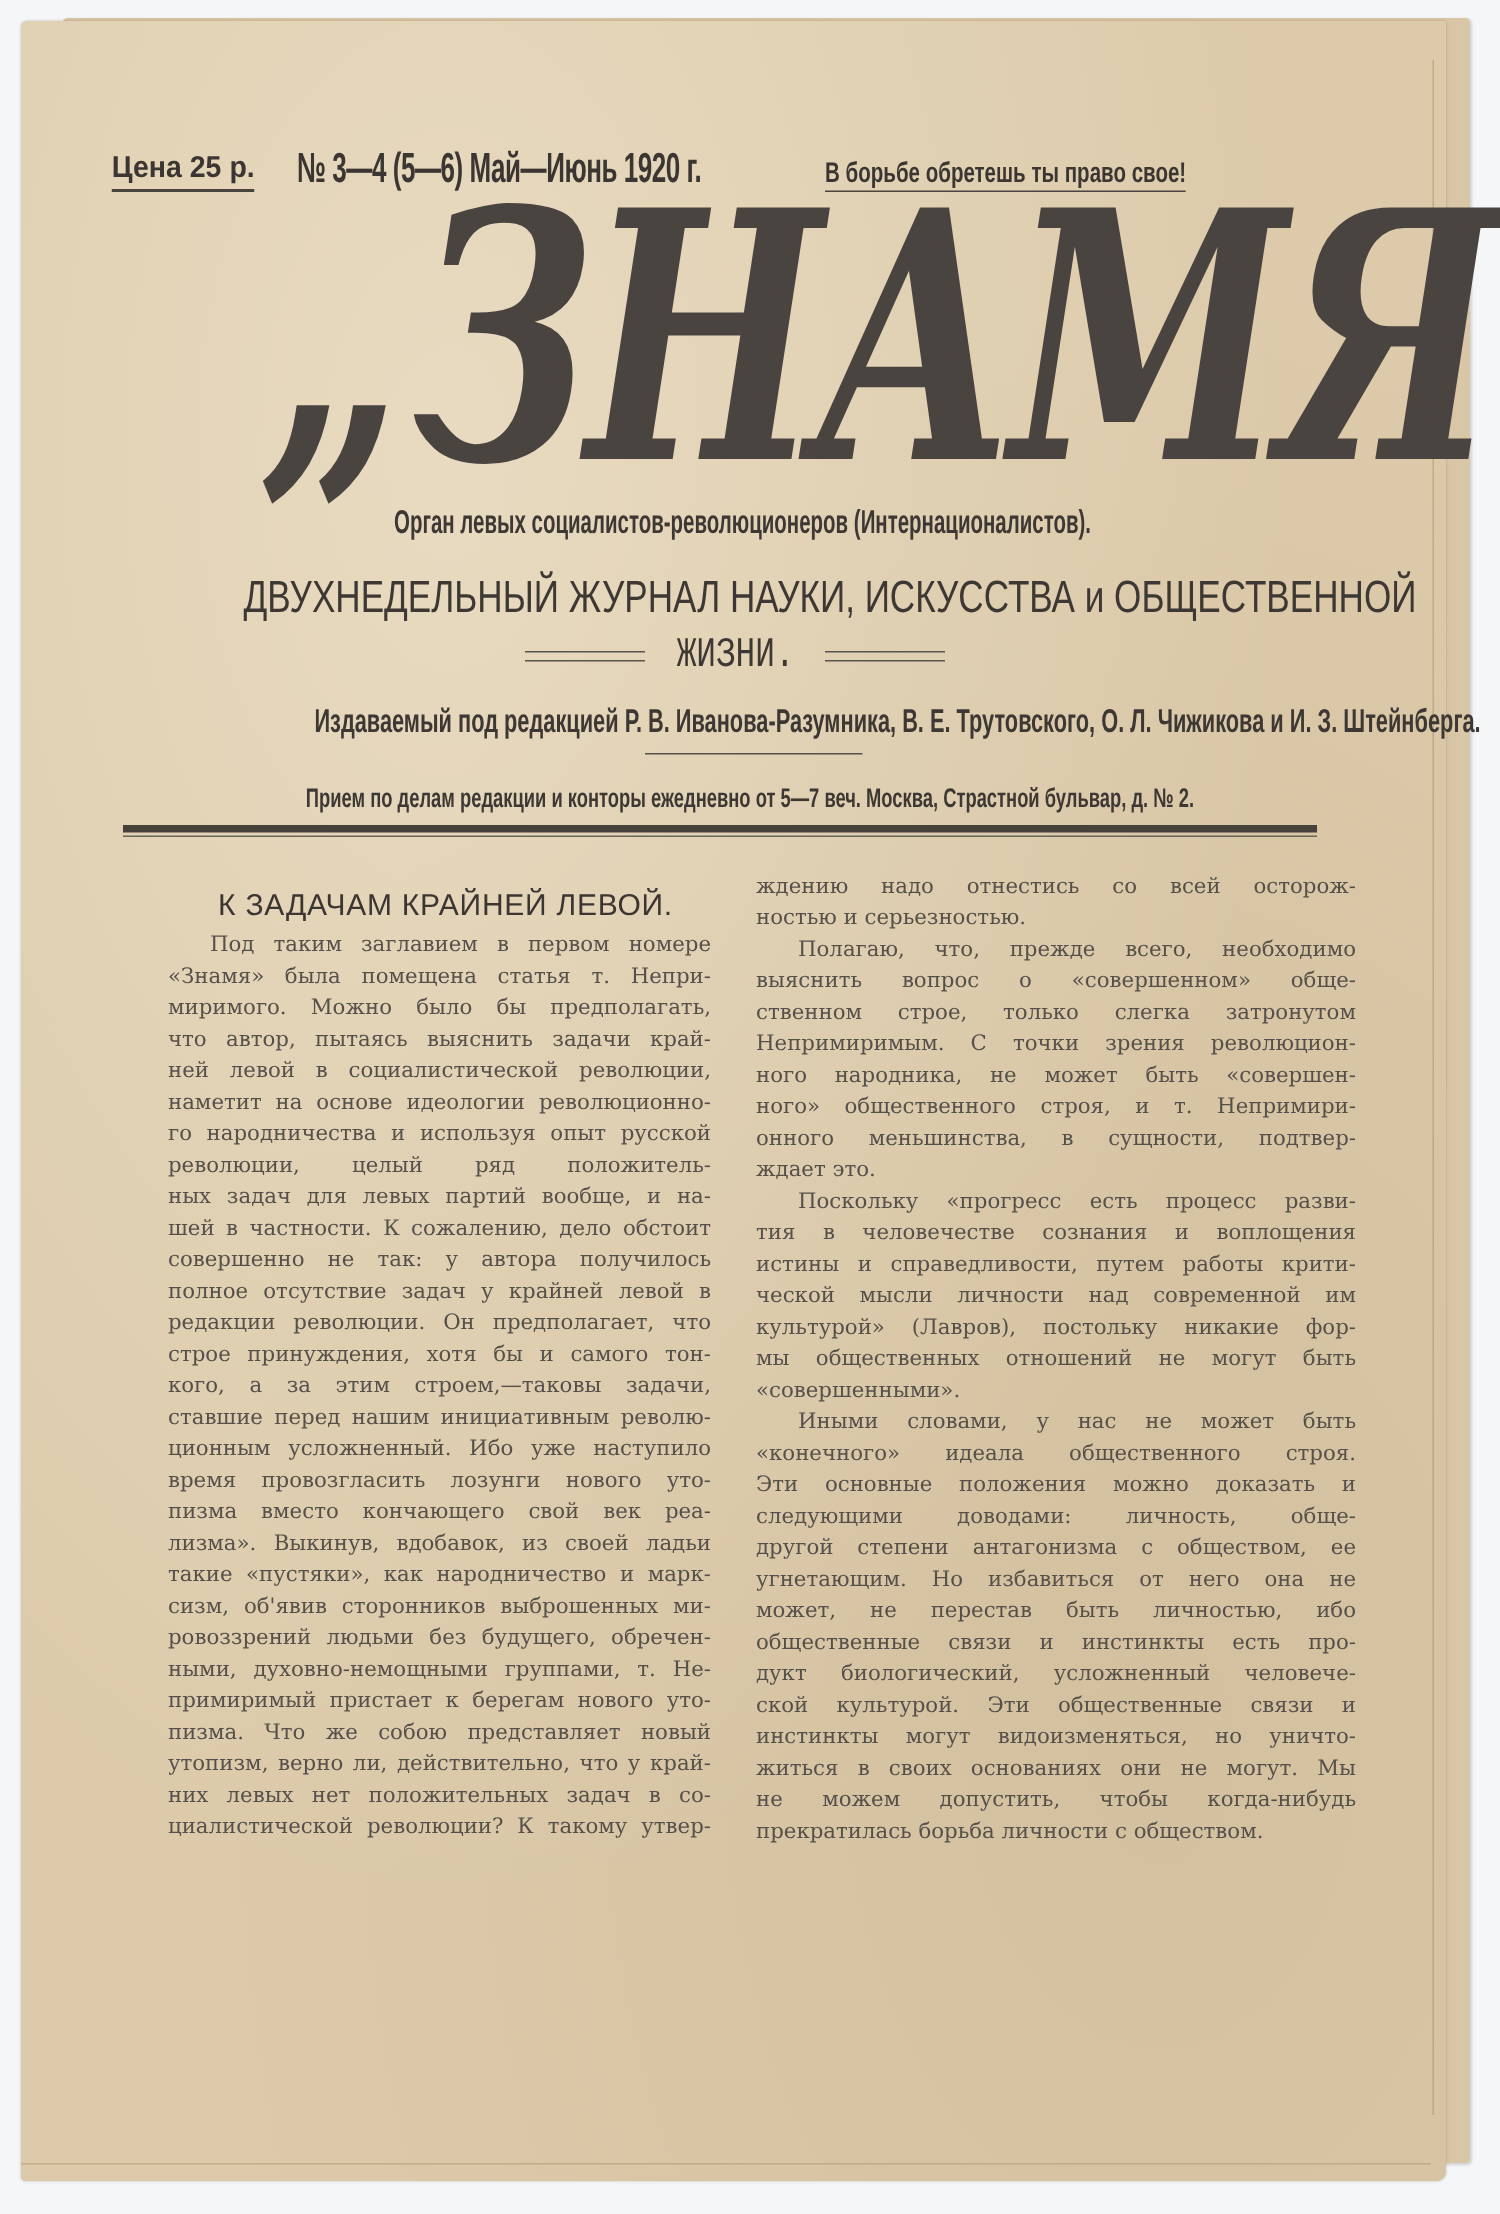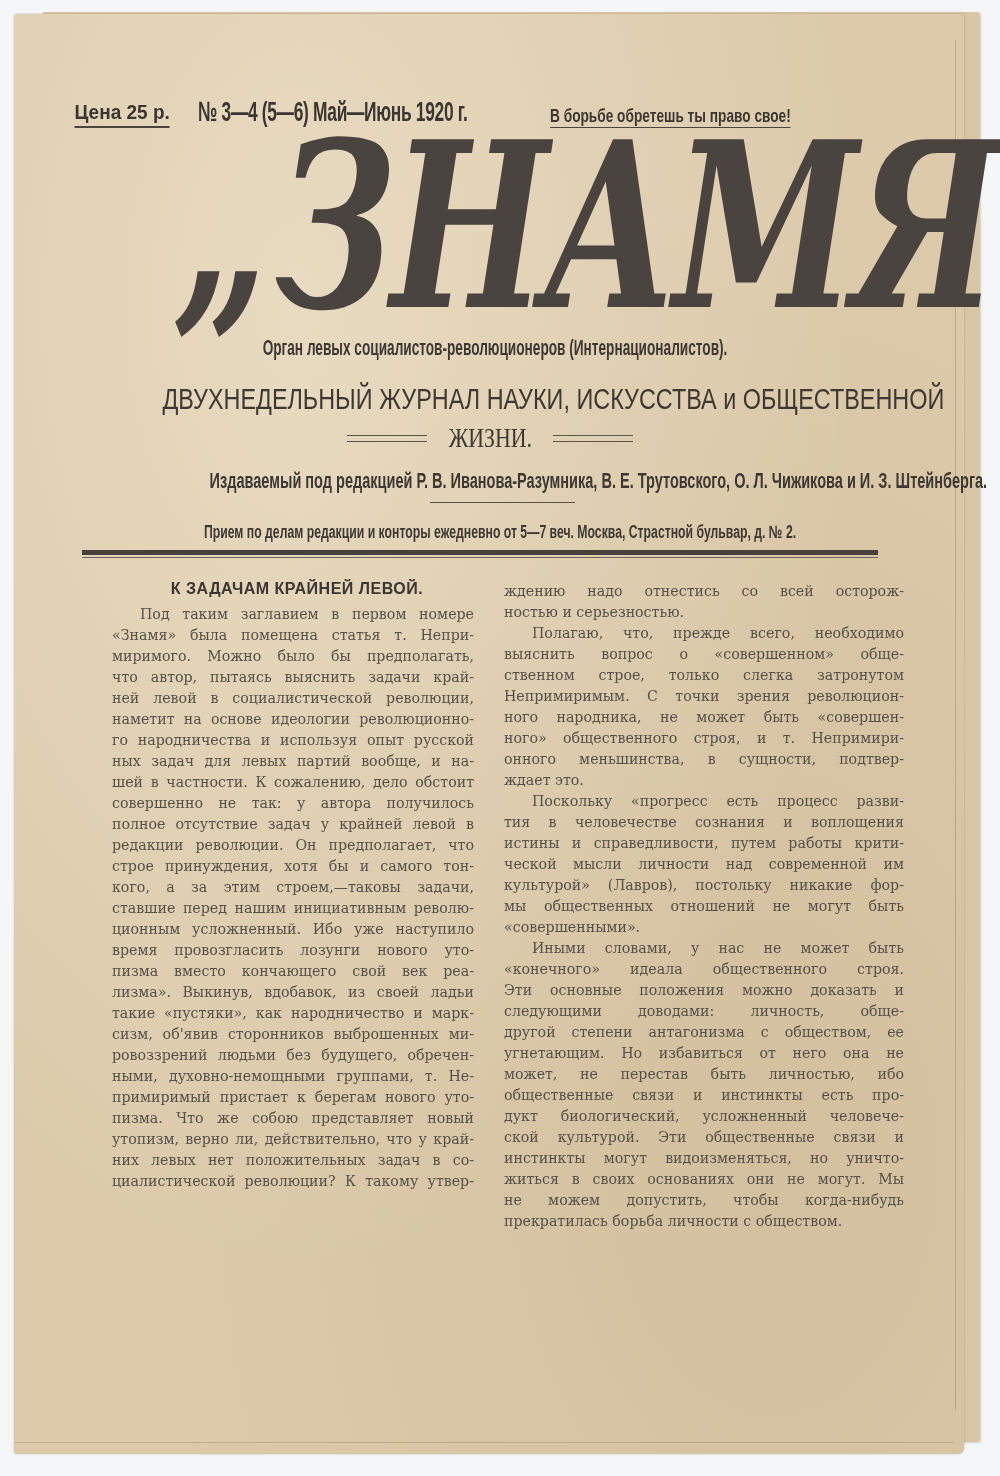--- a/index.html
+++ b/index.html
@@ -82,21 +82,21 @@
     }
     .subtitle {
       position: absolute; left: 70px; top: 382px; width: 840px; text-align: center;
       font-family: "Liberation Sans", sans-serif;
       font-size: 30px; color: #3d3833; letter-spacing: 0px;
       transform: scaleX(0.78); transform-origin: center;
       white-space: nowrap;
     }
     .subtitle2 {
       position: absolute; left: 70px; top: 422px; width: 840px; text-align: center;
-      font-family: Liberation Serif, serif;
+      font-family: Liberation Mono, monospace;
       font-size: 28px; color: #3d3833;
       display: flex; justify-content: center; align-items: center; gap: 10px;
     }
     .subtitle2 .dbl {
       display: inline-block; width: 80px; height: 5px;
       border-top: 1px solid #5a534c; border-bottom: 1px solid #5a534c;
     }
     .subtitle2 .word { transform: scaleX(0.78); display: inline-block; }
 
     .editors {
@@ -130,23 +130,23 @@
     .col {
       position: absolute; top: 578px;
       font-family: "DejaVu Serif", serif;
       font-size: 14.2px; line-height: 21px;
       color: #55504a;
       text-align: justify;
     }
     .col-left { left: 112px; width: 362px; }
     .col-right { left: 504px; width: 400px; top: 581px; }
     .article-title {
-      font-family: "Liberation Sans", sans-serif; font-weight: bold;
-      font-size: 16px; color: #3b3631; text-align: center;
-      letter-spacing: 0.5px; margin: 0 0 5px 0;
+      font-family: "Liberation Sans", sans-serif; font-weight: normal;
+      font-size: 20px; color: #3b3631; text-align: center;
+      letter-spacing: 0.5px; margin: 16px 0 5px 0;
       padding-left: 8px;
     }
     .line {
       display: block; white-space: nowrap;
       text-align-last: justify; text-align: justify;
       height: 21px; overflow: hidden;
     }
     .line.last { text-align-last: left; }
     .line.indent { padding-left: 28px; }
   </style>
@@ -182,20 +182,21 @@
 <div class="col col-left">
   <div class="article-title">К ЗАДАЧАМ КРАЙНЕЙ ЛЕВОЙ.</div>
   <div id="left-lines">
       <span class="line indent">Под таким заглавием в первом номере</span>
       <span class="line">«Знамя» была помещена статья т. Непри-</span>
       <span class="line">миримого. Можно было бы предполагать,</span>
       <span class="line">что автор, пытаясь выяснить задачи край-</span>
       <span class="line">ней левой в социалистической революции,</span>
       <span class="line">наметит на основе идеологии революционно-</span>
       <span class="line">го народничества и используя опыт русской</span>
+      <span class="line">революции, целый ряд положитель-</span>
       <span class="line">ных задач для левых партий вообще, и на-</span>
       <span class="line">шей в частности. К сожалению, дело обстоит</span>
       <span class="line">совершенно не так: у автора получилось</span>
       <span class="line">полное отсутствие задач у крайней левой в</span>
       <span class="line">редакции революции. Он предполагает, что</span>
       <span class="line">строе принуждения, хотя бы и самого тон-</span>
       <span class="line">кого, а за этим строем,—таковы задачи,</span>
       <span class="line">ставшие перед нашим инициативным револю-</span>
       <span class="line">ционным усложненный. Ибо уже наступило</span>
       <span class="line">время провозгласить лозунги нового уто-</span>

